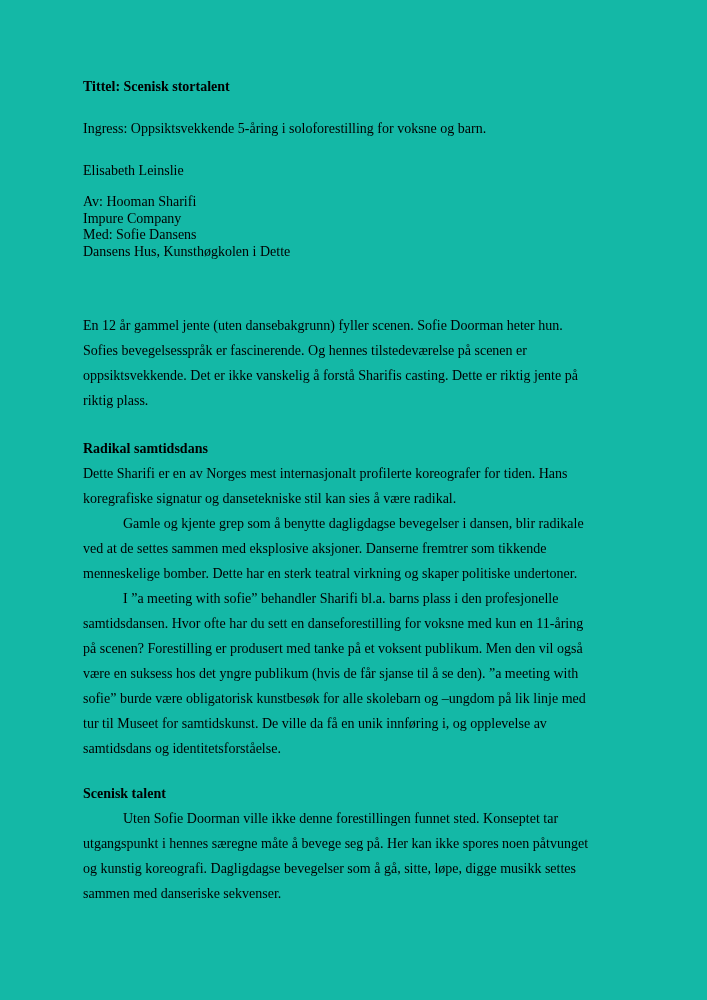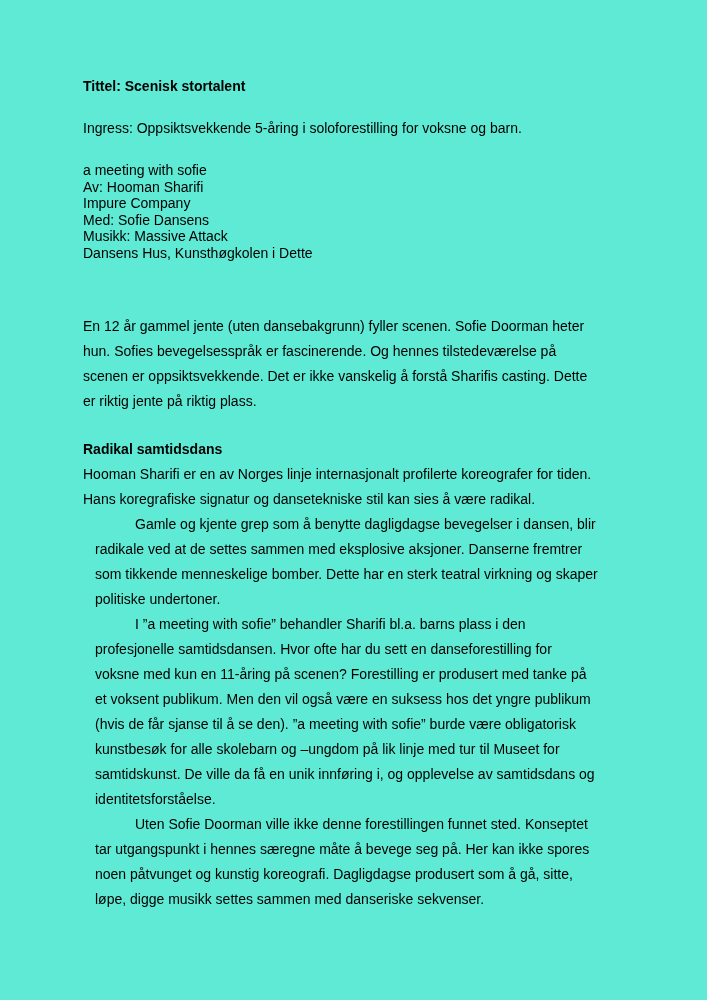--- a/index.html
+++ b/index.html
@@ -4,25 +4,25 @@
 <style>
   html, body {
     margin: 0;
     padding: 0;
     background: #ffffff;
   }
   .page {
     position: relative;
     width: 707px;
     height: 1000px;
-    background: #5eead4;
+    background: #14b8a6;
     color: #000000;
     box-sizing: border-box;
     padding: 78px 108px 0 83px;
-    font-family: Liberation Sans, sans-serif;
+    font-family: Liberation Serif, serif;
     font-size: 14px;
     overflow: hidden;
   }
   .page p {
     margin: 0;
     padding: 0;
   }
   .doc-title {
     font-weight: bold;
     line-height: 17px;
@@ -49,48 +49,47 @@
     margin-top: 23px !important;
   }
   .section-heading.second {
     margin-top: 20px !important;
   }
   .body-para {
     line-height: 25px;
   }
   .body-para.indented {
     text-indent: 40px;
-    margin-left: 12px;
   }
 </style>
 </head>
 <body>
 
 <div class="page">
 
   <p class="doc-title">Tittel: Scenisk stortalent</p>
 
   <p class="ingress">Ingress: Oppsiktsvekkende 5-åring i soloforestilling for voksne og barn.</p>
 
+  <p class="byline">Elisabeth Leinslie</p>
 
   <div class="credits">
-    <p>a meeting with sofie</p>
     <p>Av: Hooman Sharifi</p>
     <p>Impure Company</p>
     <p>Med: Sofie Dansens</p>
-    <p>Musikk: Massive Attack</p>
     <p>Dansens Hus, Kunsthøgkolen i Dette</p>
   </div>
 
   <p class="lead body-para">En 12 år gammel jente (uten dansebakgrunn) fyller scenen. Sofie Doorman heter hun. Sofies bevegelsesspråk er fascinerende. Og hennes tilstedeværelse på scenen er oppsiktsvekkende. Det er ikke vanskelig å forstå Sharifis casting. Dette er riktig jente på riktig plass.</p>
 
   <div>
     <p class="section-heading">Radikal samtidsdans</p>
-    <p class="body-para">Hooman Sharifi er en av Norges linje internasjonalt profilerte koreografer for tiden. Hans koregrafiske signatur og dansetekniske stil kan sies å være radikal.</p>
+    <p class="body-para">Dette Sharifi er en av Norges mest internasjonalt profilerte koreografer for tiden. Hans koregrafiske signatur og dansetekniske stil kan sies å være radikal.</p>
     <p class="body-para indented">Gamle og kjente grep som å benytte dagligdagse bevegelser i dansen, blir radikale ved at de settes sammen med eksplosive aksjoner. Danserne fremtrer som tikkende menneskelige bomber. Dette har en sterk teatral virkning og skaper politiske undertoner.</p>
     <p class="body-para indented">I ”a meeting with sofie” behandler Sharifi bl.a. barns plass i den profesjonelle samtidsdansen. Hvor ofte har du sett en danseforestilling for voksne med kun en 11-åring på scenen? Forestilling er produsert med tanke på et voksent publikum. Men den vil også være en suksess hos det yngre publikum (hvis de får sjanse til å se den). ”a meeting with sofie” burde være obligatorisk kunstbesøk for alle skolebarn og –ungdom på lik linje med tur til Museet for samtidskunst. De ville da få en unik innføring i, og opplevelse av samtidsdans og identitetsforståelse.</p>
   </div>
 
   <div>
-    <p class="body-para indented">Uten Sofie Doorman ville ikke denne forestillingen funnet sted. Konseptet tar utgangspunkt i hennes særegne måte å bevege seg på. Her kan ikke spores noen påtvunget og kunstig koreografi. Dagligdagse produsert som å gå, sitte, løpe, digge musikk settes sammen med danseriske sekvenser.</p>
+    <p class="section-heading second">Scenisk talent</p>
+    <p class="body-para indented">Uten Sofie Doorman ville ikke denne forestillingen funnet sted. Konseptet tar utgangspunkt i hennes særegne måte å bevege seg på. Her kan ikke spores noen påtvunget og kunstig koreografi. Dagligdagse bevegelser som å gå, sitte, løpe, digge musikk settes sammen med danseriske sekvenser.</p>
   </div>
 
 </div>
 
 </body></html>

